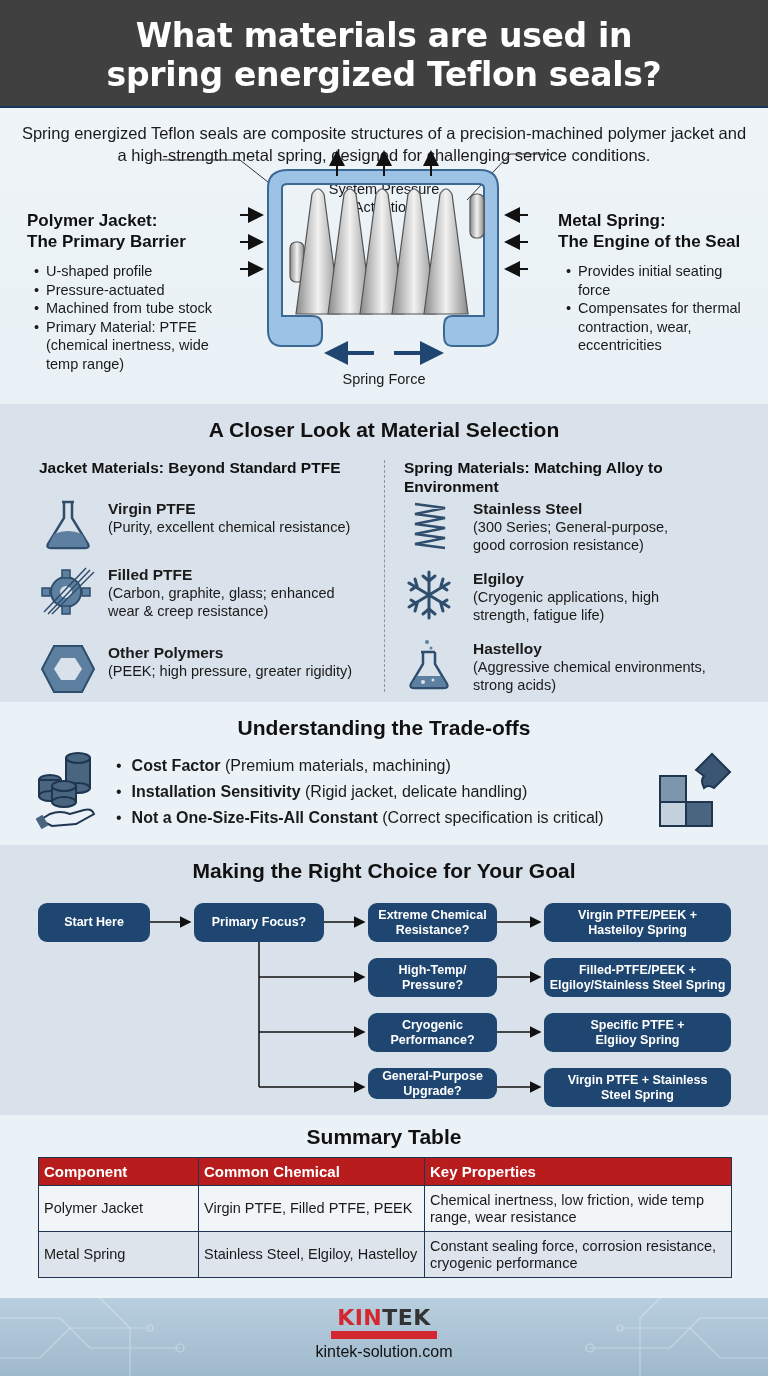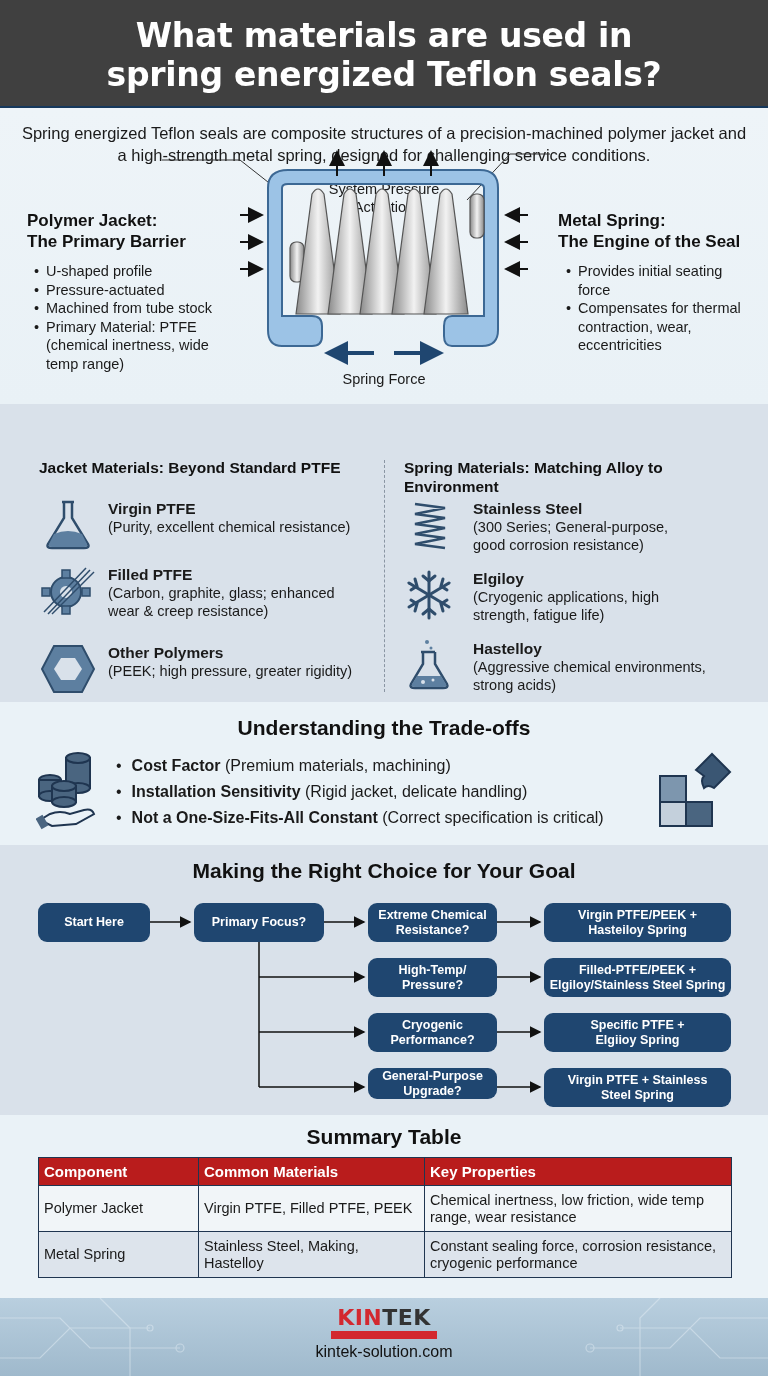--- a/index.html
+++ b/index.html
@@ -125,20 +125,21 @@
     <line x1="528" y1="107" x2="508" y2="107" stroke="#111" stroke-width="2" marker-end="url(#ah)"></line>
     <line x1="528" y1="134" x2="508" y2="134" stroke="#111" stroke-width="2" marker-end="url(#ah)"></line>
     <line x1="528" y1="161" x2="508" y2="161" stroke="#111" stroke-width="2" marker-end="url(#ah)"></line>
 
     <line x1="374" y1="245" x2="332" y2="245" stroke="#1f4670" stroke-width="4" marker-end="url(#ahb)"></line>
     <line x1="394" y1="245" x2="436" y2="245" stroke="#1f4670" stroke-width="4" marker-end="url(#ahb)"></line>
   </svg>
 </div>
 
 <div class="materials">
+  <div class="sec-title" style="top:14px;">A Closer Look at Material Selection</div>
   <div class="col-head" style="left:39px;top:54px;">Jacket Materials: Beyond Standard PTFE</div>
   <div class="col-head" style="left:404px;top:54px;width:300px;">Spring Materials: Matching Alloy to Environment</div>
   <div class="vdiv"></div>
 
   <div class="mat" style="left:40px;top:96px;">
     <svg class="ic" viewBox="0 0 56 50">
       <path d="M22,2 L34,2 M24,2 L24,18 L8,44 Q6,48 12,48 L44,48 Q50,48 48,44 L32,18 L32,2" fill="none" stroke="#2f4d6c" stroke-width="2.5"></path>
       <path d="M14,34 Q28,28 42,34 L47,44 Q48,47 44,47 L12,47 Q8,47 9,44 Z" fill="#5d7fa0"></path>
     </svg>
     <div class="txt"><span class="nm">Virgin PTFE</span><span>(Purity, excellent chemical resistance)</span></div>
@@ -277,33 +278,33 @@
   <div class="node" style="left:544px;top:168px;width:187px;height:39px;padding:0 40px;">Specific PTFE + Elgiioy Spring</div>
   <div class="node" style="left:544px;top:223px;width:187px;height:39px;padding:0 18px;">Virgin PTFE + Stainless Steel Spring</div>
 </div>
 
 <div class="summary">
   <div class="sec-title" style="top:10px;">Summary Table</div>
   <table>
     <thead>
       <tr>
         <th style="width:160px;">Component</th>
-        <th style="width:226px;">Common Materials</th>
+        <th style="width:226px;">Common Chemical</th>
         <th>Key Properties</th>
       </tr>
     </thead>
     <tbody>
       <tr class="r0">
         <td>Polymer Jacket</td>
         <td>Virgin PTFE, Filled PTFE, PEEK</td>
         <td>Chemical inertness, low friction, wide temp range, wear resistance</td>
       </tr>
       <tr class="r1">
         <td>Metal Spring</td>
-        <td>Stainless Steel, Making, Hastelloy</td>
+        <td>Stainless Steel, Elgiloy, Hastelloy</td>
         <td>Constant sealing force, corrosion resistance, cryogenic performance</td>
       </tr>
     </tbody>
   </table>
 </div>
 
 <div class="footer">
   <svg width="768" height="78" style="position:absolute;left:0;top:0;opacity:0.45;">
     <g stroke="#e8f0f6" stroke-width="1.2" fill="none">
       <path d="M0,20 L60,20 L90,50 L180,50"></path>

